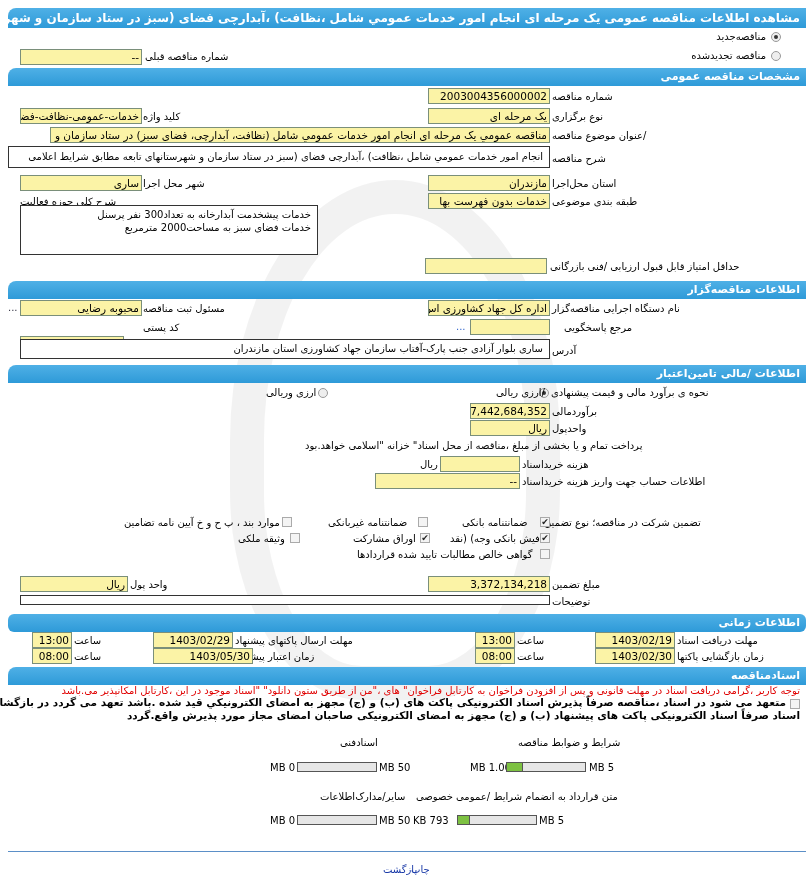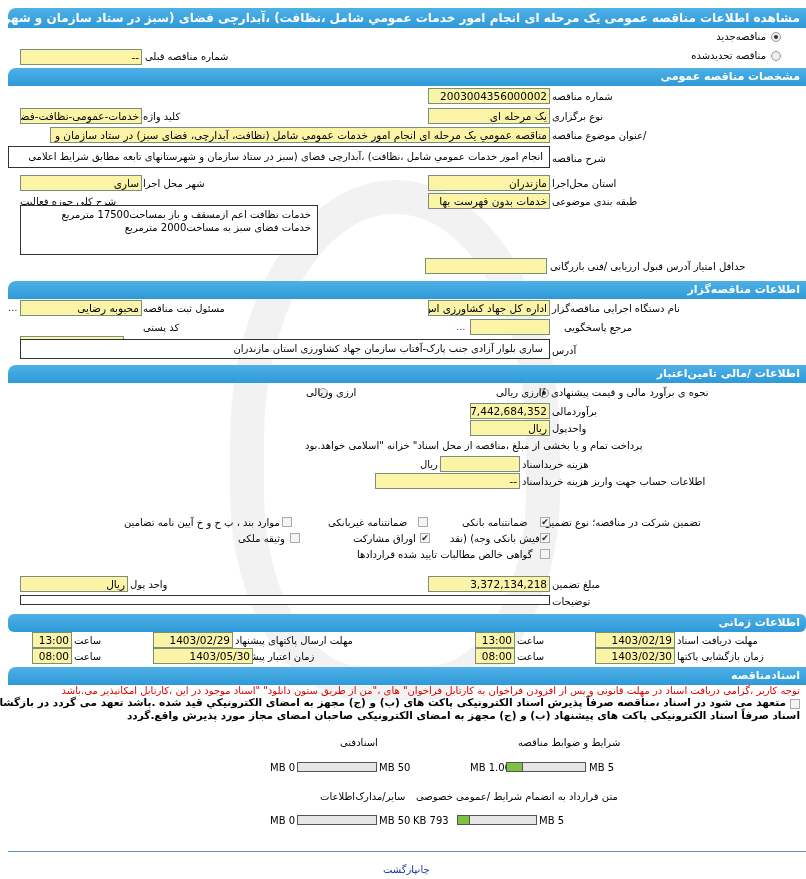--- a/index.html
+++ b/index.html
@@ -76,24 +76,24 @@
 <div class="lbl" style="left:552px; top:152px;">شرح مناقصه</div>
 <div class="box" style="left:8px; top:146px; width:542px; height:22px; line-height:16px;">انجام امور خدمات عمومي شامل ،نظافت) ،آبدارچی  فضای  (سبز در ستاد  سازمان و  شهرستانهای  تابعه  مطابق  شرایط اعلامی</div>
 <div class="lbl" style="left:552px; top:177px;">استان محل‌اجرا</div>
 <div class="fld" style="left:428px; top:175px; width:122px;">مازندران</div>
 <div class="lbl" style="left:143px; top:177px;">شهر محل اجرا</div>
 <div class="fld" style="left:20px; top:175px; width:122px;">ساری</div>
 <div class="lbl" style="left:552px; top:195px;">طبقه  بندی موضوعی</div>
 <div class="fld" style="left:428px; top:193px; width:122px;">خدمات بدون فهرست بها</div>
 <div class="lbl" style="left:20px; top:195px; text-decoration:underline;">شرح  کلی  حوزه فعالیت</div>
 <div class="box" style="left:20px; top:205px; width:298px; height:50px;">
-  <div>خدمات نظافت اعم  ازمسقف و باز  بمساحت17500 مترمربع</div>
+  <div>خدمات   پیشخدمت   آبدارخانه به تعداد300 نفر پرسنل</div>
   <div>خدمات  فضای سبز به مساحت2000  مترمربع</div>
 </div>
-<div class="lbl" style="left:550px; top:260px;">حداقل  امتیاز آدرس قبول  ارزیابی /فنی بازرگانی</div>
+<div class="lbl" style="left:550px; top:260px;">حداقل  امتیاز قابل قبول  ارزیابی /فنی بازرگانی</div>
 <div class="fld" style="left:425px; top:258px; width:122px;"></div>
 
 <div class="bar" style="top:281px;">اطلاعات مناقصه‌گزار</div>
 <div class="lbl" style="left:552px; top:302px;">نام دستگاه اجرایی  مناقصه‌گزار</div>
 <div class="fld" style="left:428px; top:300px; width:122px;padding-left:16px;">اداره کل جهاد کشاورزی اس</div>
 <div class="lbl" style="left:143px; top:302px;">مسئول ثبت مناقصه</div>
 <div class="fld" style="left:20px; top:300px; width:122px;">محبوبه رضایی</div>
 <div class="dots" style="left:8px; top:302px;">...</div>
 <div class="lbl" style="left:564px; top:321px;">مرجع پاسخگویی</div>
 <div class="fld" style="left:470px; top:319px; width:80px;"></div>
@@ -101,21 +101,21 @@
 <div class="lbl" style="left:143px; top:321px;">کد  پستی</div>
 <div class="fld" style="left:20px; top:336px; width:104px;">4814893976</div>
 <div class="lbl" style="left:552px; top:344px;">آدرس</div>
 <div class="box" style="left:20px; top:339px; width:530px; height:20px; line-height:14px;">ساری بلوار آزادی جنب پارک-آفتاب سازمان جهاد  کشاورزی استان مازندران</div>
 
 <div class="bar" style="top:365px;">اطلاعات /مالی تامین‌اعتبار</div>
 <div class="lbl" style="left:551px; top:386px;">نحوه ی  برآورد مالی و قیمت  پیشنهادی</div>
 <div class="radio on" style="left:539px; top:388px;"></div>
 <div class="lbl" style="left:496px; top:386px;">/ارزی ریالی</div>
 <div class="radio" style="left:318px; top:388px;"></div>
-<div class="lbl" style="left:266px; top:386px;margin-left:40px;">ارزی وریالی</div>
+<div class="lbl" style="left:266px; top:386px;">ارزی وریالی</div>
 <div class="lbl" style="left:552px; top:405px;">برآوردمالی</div>
 <div class="fld" style="left:470px; top:403px; width:80px;">67,442,684,352</div>
 <div class="lbl" style="left:552px; top:422px;">واحدپول</div>
 <div class="fld" style="left:470px; top:420px; width:80px;">ریال</div>
 <div class="lbl" style="left:305px; top:439px;">پرداخت تمام و یا بخشی از مبلغ  ،مناقصه از محل اسناد" خزانه "اسلامی خواهد.بود</div>
 <div class="lbl" style="left:522px; top:458px;">هزینه خریداسناد</div>
 <div class="fld" style="left:440px; top:456px; width:80px;"></div>
 <div class="lbl" style="left:420px; top:458px;">ریال</div>
 <div class="lbl" style="left:522px; top:475px;">اطلاعات حساب جهت واریز هزینه خریداسناد</div>
 <div class="fld" style="left:375px; top:473px; width:145px;">--</div>

